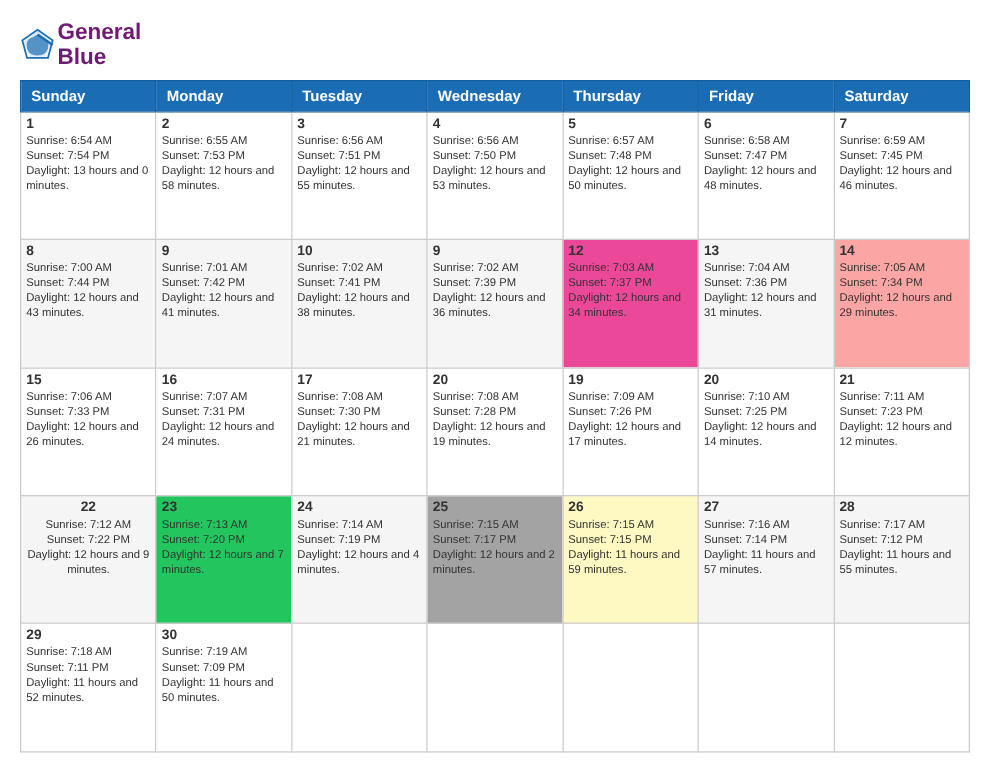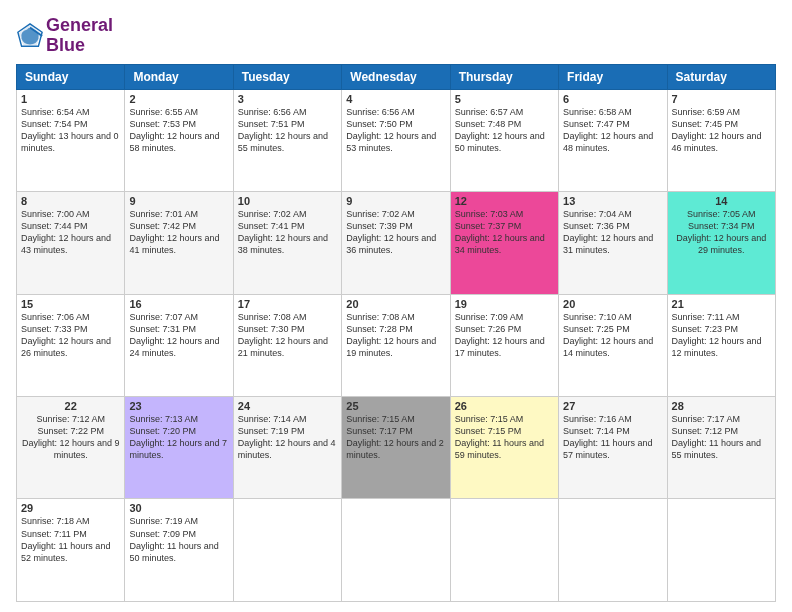--- a/index.html
+++ b/index.html
@@ -173,21 +173,21 @@
             <div class="cell-text">Sunrise: 7:02 AM<br>Sunset: 7:39 PM<br>Daylight: 12 hours and 36 minutes.</div>
           </td>
           <td style="background: #ec4899;">
             <span class="day-num">12</span>
             <div class="cell-text">Sunrise: 7:03 AM<br>Sunset: 7:37 PM<br>Daylight: 12 hours and 34 minutes.</div>
           </td>
           <td style="background: rgb(245, 245, 245);">
             <span class="day-num">13</span>
             <div class="cell-text">Sunrise: 7:04 AM<br>Sunset: 7:36 PM<br>Daylight: 12 hours and 31 minutes.</div>
           </td>
-          <td style="background: #5eead4; text-align: center;">
+          <td style="background: #fca5a5;">
             <span class="day-num">14</span>
             <div class="cell-text">Sunrise: 7:05 AM<br>Sunset: 7:34 PM<br>Daylight: 12 hours and 29 minutes.</div>
           </td>
         </tr>
         <tr>
           <td>
             <span class="day-num">15</span>
             <div class="cell-text">Sunrise: 7:06 AM<br>Sunset: 7:33 PM<br>Daylight: 12 hours and 26 minutes.</div>
           </td>
           <td>
@@ -213,21 +213,21 @@
           <td>
             <span class="day-num">21</span>
             <div class="cell-text">Sunrise: 7:11 AM<br>Sunset: 7:23 PM<br>Daylight: 12 hours and 12 minutes.</div>
           </td>
         </tr>
         <tr style="background: rgb(245, 245, 245);">
           <td style="background: rgb(245, 245, 245); text-align: center;">
             <span class="day-num">22</span>
             <div class="cell-text">Sunrise: 7:12 AM<br>Sunset: 7:22 PM<br>Daylight: 12 hours and 9 minutes.</div>
           </td>
-          <td style="background: #c4b5fd; margin-left: 24px;">
+          <td style="background: #22c55e; margin-left: 24px;">
             <span class="day-num">23</span>
             <div class="cell-text">Sunrise: 7:13 AM<br>Sunset: 7:20 PM<br>Daylight: 12 hours and 7 minutes.</div>
           </td>
           <td style="background: rgb(245, 245, 245);">
             <span class="day-num">24</span>
             <div class="cell-text">Sunrise: 7:14 AM<br>Sunset: 7:19 PM<br>Daylight: 12 hours and 4 minutes.</div>
           </td>
           <td style="background: #a3a3a3;">
             <span class="day-num">25</span>
             <div class="cell-text">Sunrise: 7:15 AM<br>Sunset: 7:17 PM<br>Daylight: 12 hours and 2 minutes.</div>

